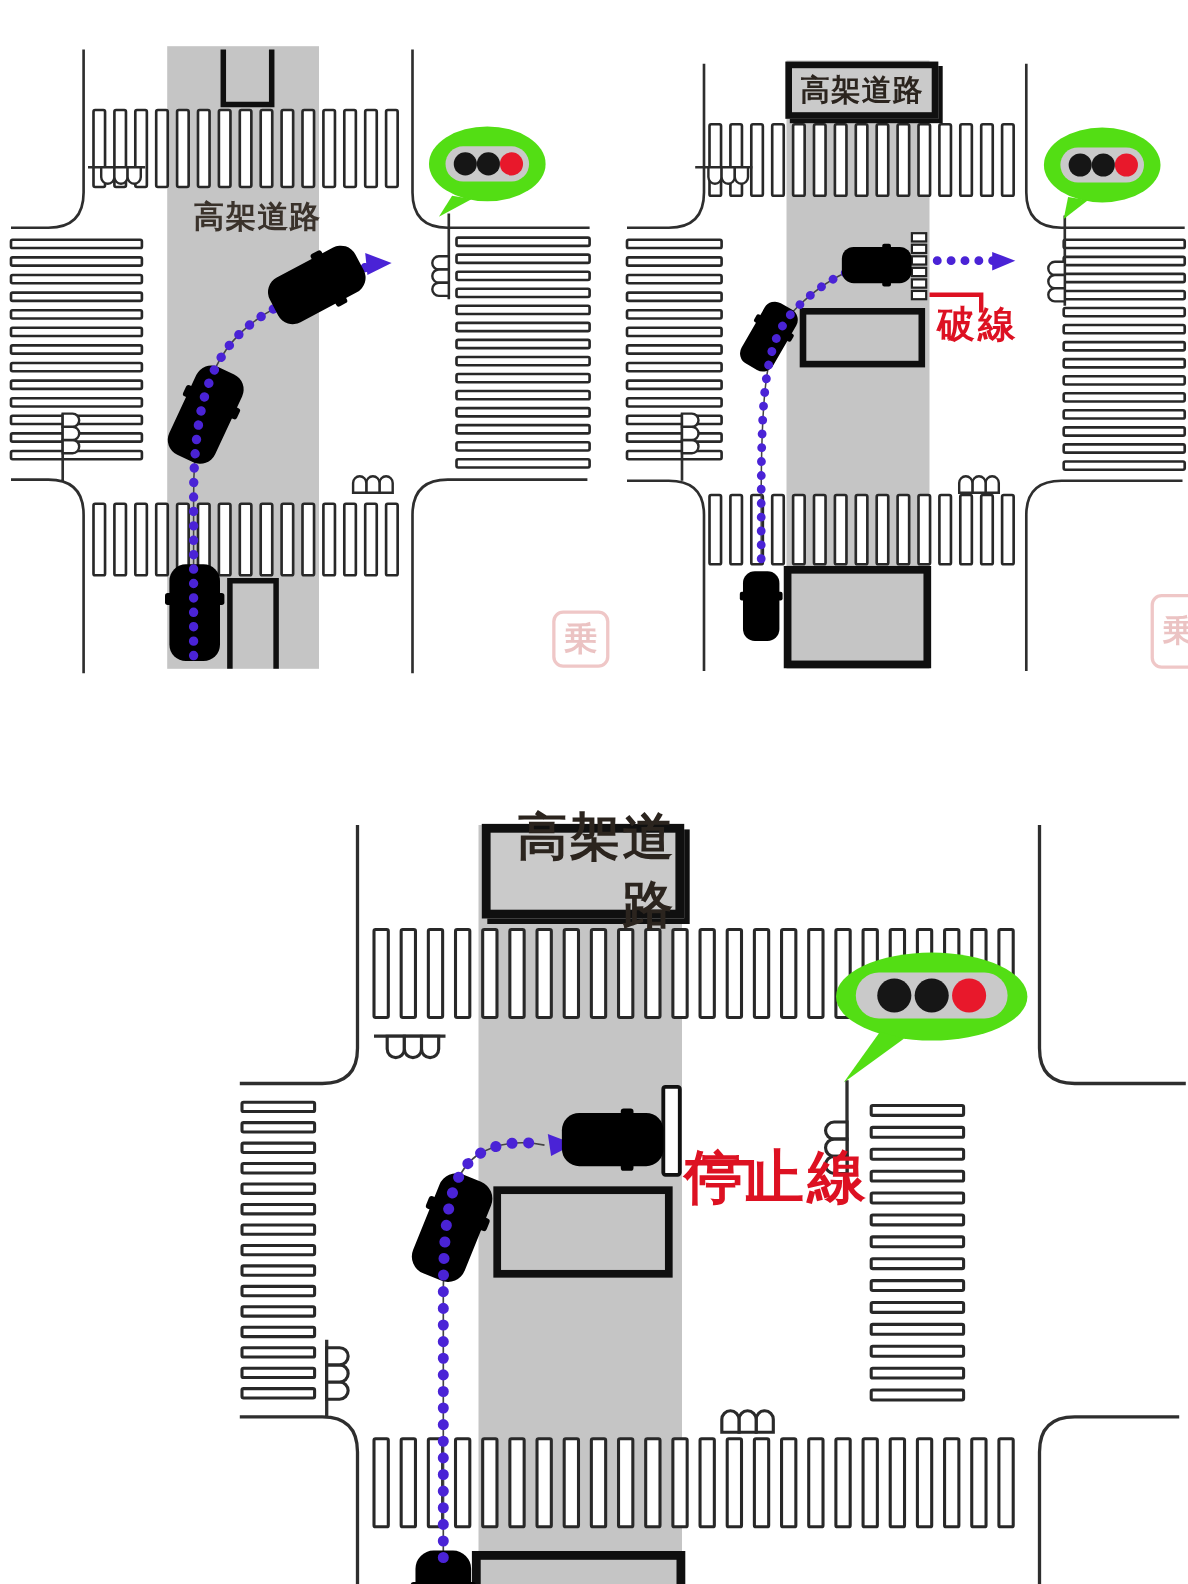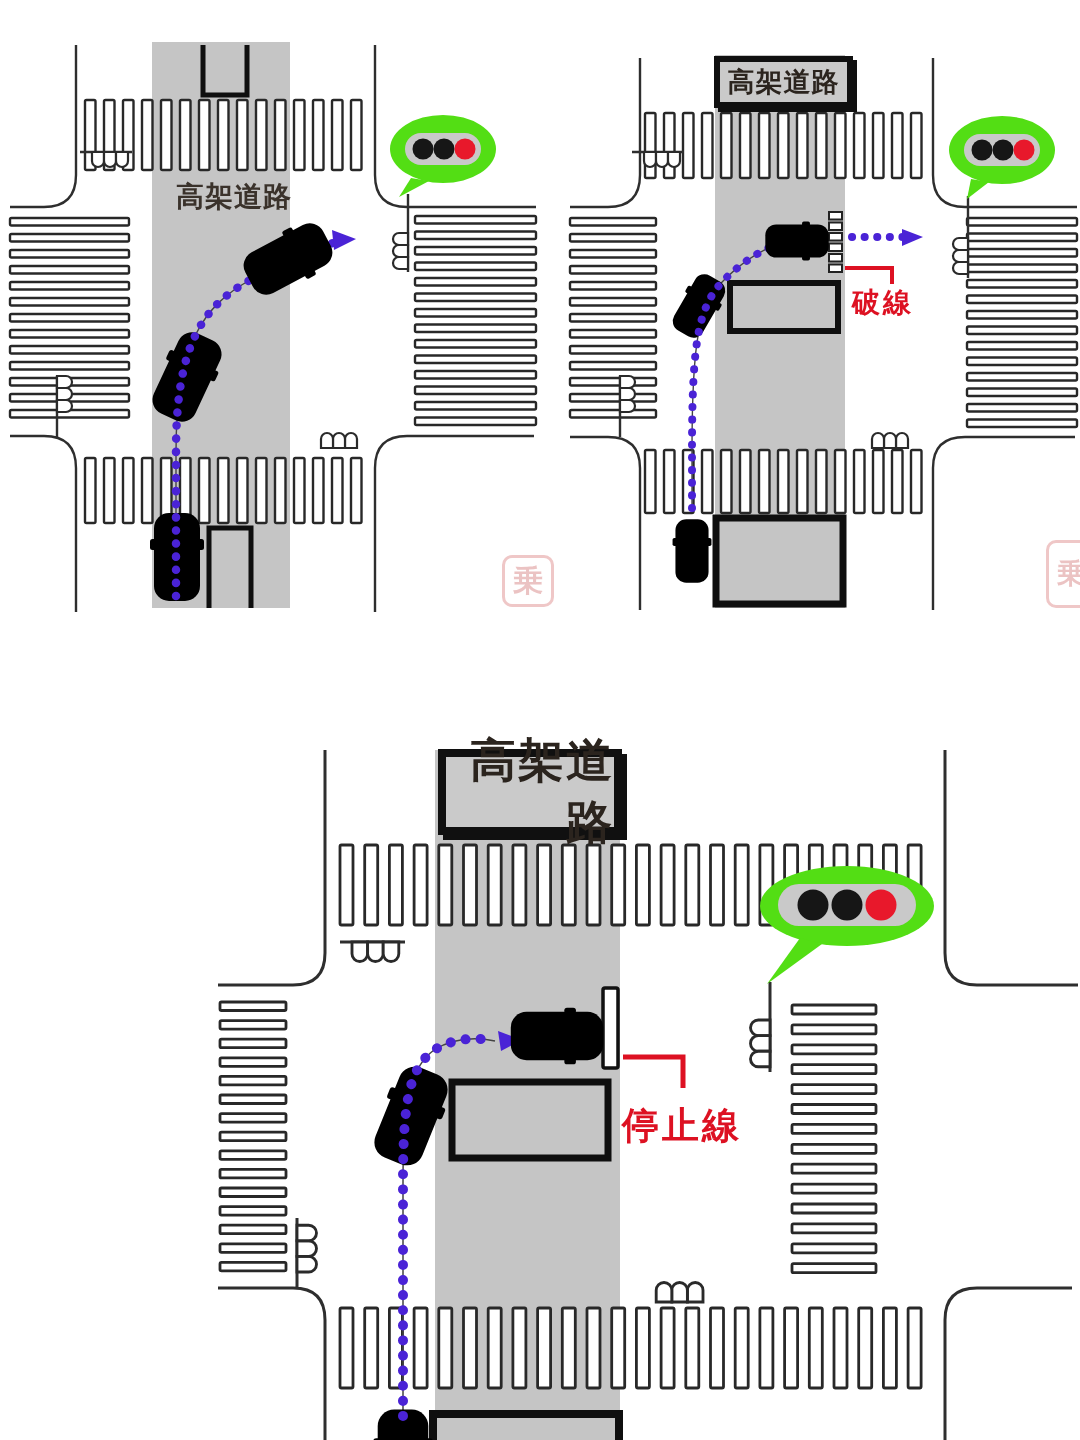--- a/index.html
+++ b/index.html
@@ -426,17 +426,17 @@
       <circle cx="613" cy="185" r="15.5" fill="#161616"></circle>
       <circle cx="647" cy="185" r="15.5" fill="#161616"></circle>
       <circle cx="681" cy="185" r="15.5" fill="#e8182b"></circle>
     </g>
   </svg>
   </div>
 
   <div class="rlabel plain" style="left:152px;top:181px;width:140px">高架道路</div>
   <div class="rlabel boxed p2" style="left:714px;top:56px;width:139px;height:52px">高架道路</div>
   <div class="rlabel boxed p3" style="left:438px;top:749px;width:184px;height:86px">高架道路</div>
-  <div class="anno" style="left:852px;top:284px;font-size:28px">破線</div>
-  <div class="anno" style="left:622px;top:1101px;font-size:37px">停止線</div>
+  <div class="anno" style="left:852px;top:272px;font-size:34px">破線</div>
+  <div class="anno" style="left:622px;top:1035px;font-size:53px">停止線</div>
   <div class="wm" style="left:502px;top:555px;width:46px;height:46px;font-size:30px">乗</div>
   <div class="wm" style="left:1046px;top:540px;width:44px;height:62px;font-size:28px">乗</div>
 </div>
 
 </body></html>

